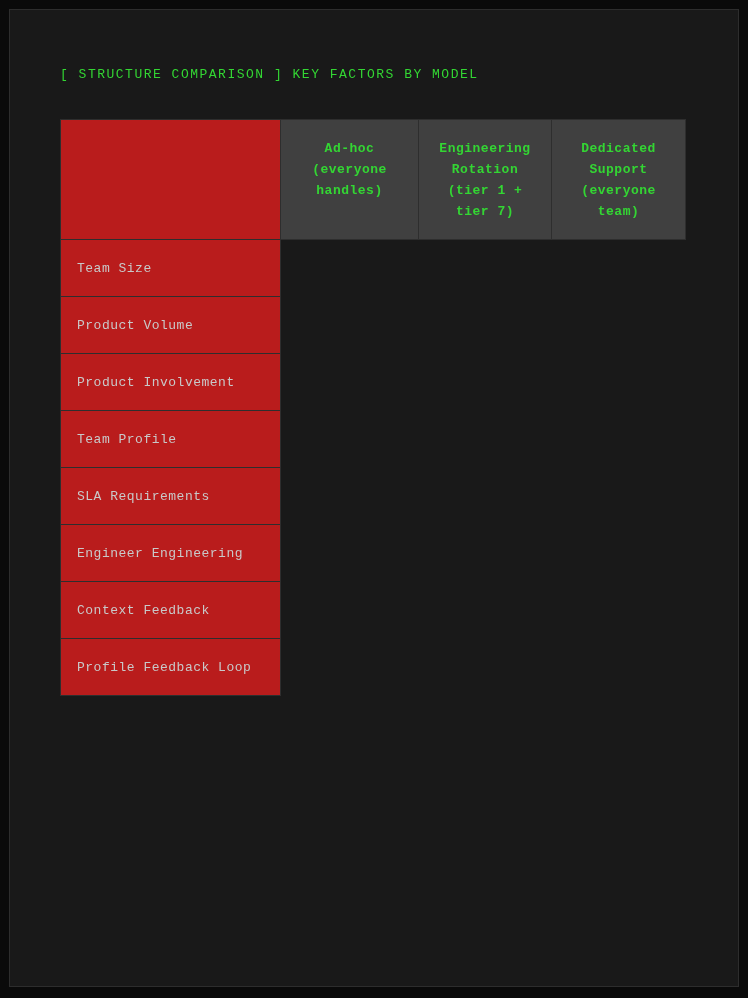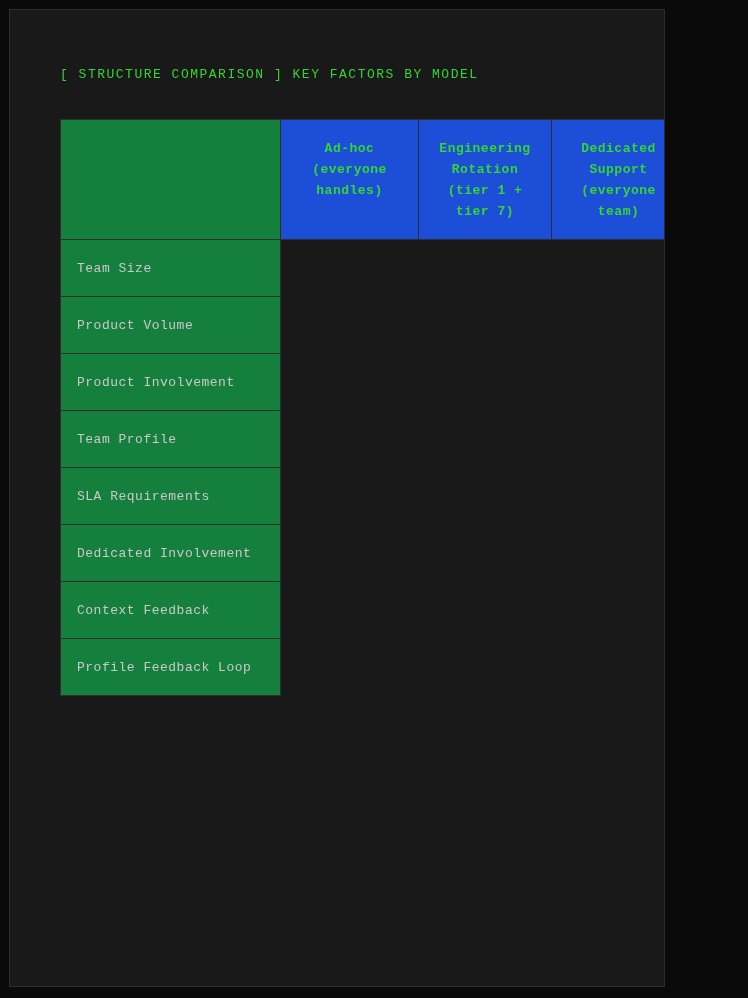--- a/index.html
+++ b/index.html
@@ -5,21 +5,21 @@
   * { box-sizing: border-box; }
   html, body {
     margin: 0; padding: 0;
     width: 748px; height: 998px;
     background: #0a0a0a;
     font-family: "Liberation Mono", "DejaVu Sans Mono", monospace;
   }
   .panel {
     position: absolute;
     left: 9px; top: 9px;
-    width: 656px; height: 978px;
+    width: 730px; height: 978px;
     background: #191919;
     border: 1px solid #2d2d2d;
     padding: 54px 50px 0 50px;
     overflow: hidden;
   }
   .page-title {
     color: var(--accent-green, #33d633);
     font-size: 13px;
     font-weight: normal;
     letter-spacing: 1.5px;
@@ -39,28 +39,28 @@
   table.cmp th, table.cmp td {
     border: 1px solid #2e2e2e;
     vertical-align: top;
     padding: 18px 16px 17px 16px;
     font-size: 13px;
     letter-spacing: 0.5px;
     line-height: 21px;
     font-weight: normal;
   }
   table.cmp thead th {
-    background: #1d4ed8;
+    background: #404040;
     color: var(--accent-green, #33d633);
     font-weight: bold;
     text-align: center;
   }
   table.cmp thead th.corner,
   table.cmp td.rowlabel {
-    background: #15803d;
+    background: #b91c1c;
   }
   table.cmp td.rowlabel {
     color: #c9c9c9;
     text-align: left;
   }
 </style>
 </head>
 <body>
 
 <div class="panel">
@@ -91,21 +91,21 @@
         <tr>
           <td class="rowlabel">Product Involvement</td>
         </tr>
         <tr>
           <td class="rowlabel">Team Profile</td>
         </tr>
         <tr>
           <td class="rowlabel">SLA Requirements</td>
         </tr>
         <tr>
-          <td class="rowlabel">Dedicated Involvement</td>
+          <td class="rowlabel">Engineer Engineering</td>
         </tr>
         <tr>
           <td class="rowlabel">Context Feedback</td>
         </tr>
         <tr>
           <td class="rowlabel">Profile Feedback Loop</td>
         </tr>
       </tbody>
   </table>
 </div>

